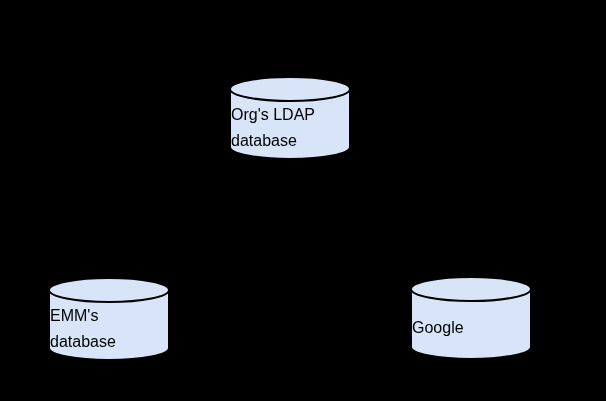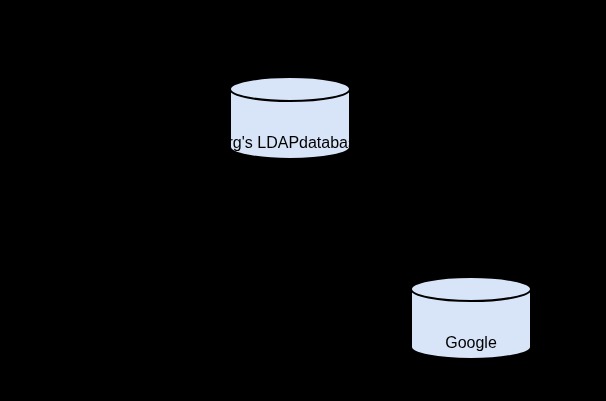--- a/index.html
+++ b/index.html
@@ -42,22 +42,22 @@
     stroke: var(--cyl-stroke, #000000);
     stroke-width: 2;
   }
   .label {
     position: absolute;
     left: 2px;
     right: 2px;
     top: 24px;
     bottom: 4px;
     display: flex;
-    flex-direction: row;
-    align-items: flex-end;
+    flex-direction: column;
+    align-items: flex-start;
     justify-content: center;
     text-align: center;
     color: var(--label-color, #000000);
     font-size: 16px;
     line-height: 26px;
     white-space: nowrap;
   }
 </style>
 </head>
 <body>
@@ -68,20 +68,30 @@
     <svg class="cyl" viewBox="0 0 122 84" preserveAspectRatio="none" aria-hidden="true">
       <path class="cyl-body" d="M1,13 V71 A60,12 0 0 0 121,71 V13"></path>
       <ellipse class="cyl-top" cx="61" cy="13" rx="60" ry="12"></ellipse>
     </svg>
     <div class="label">
       <span>Org's LDAP</span>
       <span>database</span>
     </div>
   </div>
 
+  <div class="node node-emm">
+    <svg class="cyl" viewBox="0 0 122 84" preserveAspectRatio="none" aria-hidden="true">
+      <path class="cyl-body" d="M1,13 V71 A60,12 0 0 0 121,71 V13"></path>
+      <ellipse class="cyl-top" cx="61" cy="13" rx="60" ry="12"></ellipse>
+    </svg>
+    <div class="label">
+      <span>EMM's</span>
+      <span>database</span>
+    </div>
+  </div>
 
   <div class="node node-google">
     <svg class="cyl" viewBox="0 0 122 84" preserveAspectRatio="none" aria-hidden="true">
       <path class="cyl-body" d="M1,13 V71 A60,12 0 0 0 121,71 V13"></path>
       <ellipse class="cyl-top" cx="61" cy="13" rx="60" ry="12"></ellipse>
     </svg>
     <div class="label">
       <span>Google</span>
     </div>
   </div>

